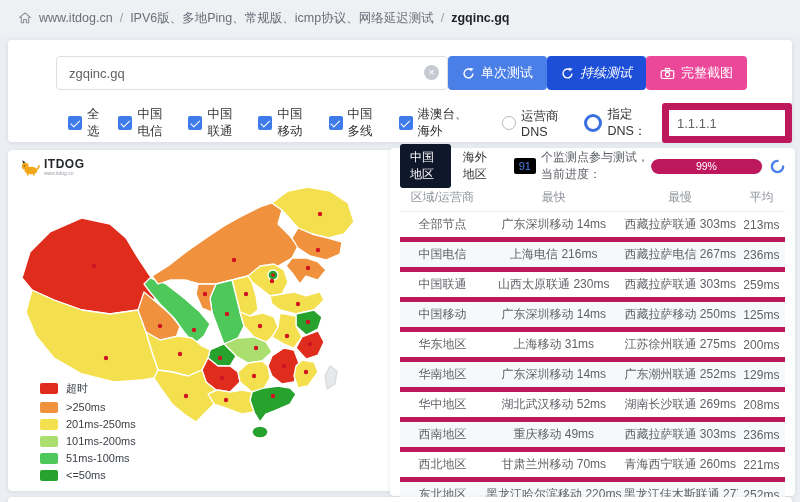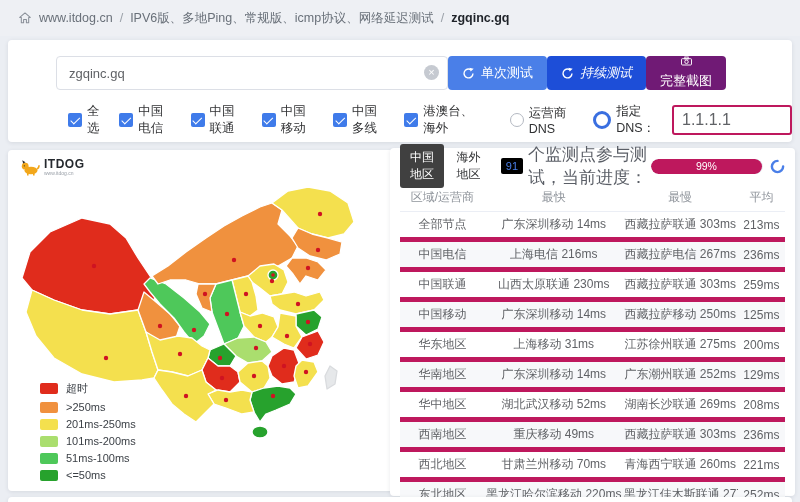--- a/index.html
+++ b/index.html
@@ -23,56 +23,56 @@
   .main-input{width:100%;height:34px;box-sizing:border-box;border:1px solid #dcdfe6;
     border-radius:4px;padding:0 30px 0 12px;font-size:13px;color:#606266;outline:none;
     font-family:inherit;}
   .clear-icon{position:absolute;right:9px;top:9px;width:15px;height:15px;border-radius:50%;
     background:#c6cad1;color:#fff;font-size:11px;line-height:15px;text-align:center;cursor:pointer;}
   .btn{height:34px;margin-left:0;border:none;border-radius:4px;color:#fff;
     font-size:13px;padding:0 14px;display:inline-flex;align-items:center;gap:6px;
     cursor:pointer;font-family:inherit;}
   .btn-blue{background:#4a7fe8;}
   .btn-green{background:#1d4ed8;font-style:italic;}
-  .btn-orange{background:#701a75;flex-direction:column;}
+  .btn-orange{background:#ec4899;}
   .row2{display:flex;align-items:center;margin-top:13px;padding-left:60px;
     font-size:12.5px;color:#303133;}
   .cb-item{display:flex;align-items:center;gap:5px;margin-right:16px;cursor:pointer;}
   .cb{width:14px;height:14px;background:#3f7bea;border-radius:2px;position:relative;flex:none;}
   .cb::after{content:"";position:absolute;left:4.5px;top:1.5px;width:3.5px;height:7.5px;
     border:solid #fff;border-width:0 1.8px 1.8px 0;transform:rotate(45deg);}
   .radio-item{display:flex;align-items:center;gap:5px;margin-left:14px;cursor:pointer;}
   .radio{width:12px;height:12px;border:1px solid #b4b9c2;border-radius:50%;background:#fff;flex:none;}
   .radio.checked{border:3.5px solid #3a6fe0;}
-  .dns-input{width:100px;height:26px;border:2px solid #be185d;border-radius:3px;
-    margin-left:6px;padding:0 8px;font-size:16px;color:#606266;outline:none;font-family:inherit;}
+  .dns-input{width:100px;height:26px;border:7px solid #be185d;border-radius:3px;
+    margin-left:6px;padding:0 8px;font-size:13px;color:#606266;outline:none;font-family:inherit;}
   
   .map-panel{left:8px;top:150px;width:451px;height:341px;}
   .map-header{position:absolute;top:8px;left:12px;right:10px;display:flex;
     justify-content:space-between;align-items:flex-start;}
   .logo{display:flex;align-items:center;gap:4px;}
   .logo-txt{line-height:1;}
   .logo-name{font-size:12px;font-weight:bold;color:#25292e;letter-spacing:.5px;}
   .logo-sub{font-size:5px;color:#9aa0a8;margin-top:1px;}
   .map-tools{display:flex;align-items:center;gap:7px;}
   .toggle{width:26px;height:13px;background:#a9c6f6;border-radius:7px;position:relative;cursor:pointer;}
   .toggle::after{content:"";position:absolute;right:-1px;top:-1px;width:15px;height:15px;
     background:#3a78ee;border-radius:50%;}
   .map-svg{position:absolute;top:30px;left:2px;}
   .legend{position:absolute;left:16px;bottom:10px;}
   .legend-item{display:flex;align-items:center;gap:8px;margin-top:5px;padding-left:16px;}
   .legend-swatch{width:18px;height:11px;border-radius:2px;flex:none;}
   .legend-label{font-size:11px;color:#3a3f45;}
   
   .results-panel{left:390px;right:5px;top:148px;height:348px;padding:0;}
   .results-header{height:36px;display:flex;align-items:center;padding:0 10px;}
-  .tab-cn{background:#404040;color:#fff;font-size:12px;padding:5px 10px;border-radius:3px;cursor:pointer;}
+  .tab-cn{background:#0f172a;color:#fff;font-size:12px;padding:5px 10px;border-radius:3px;cursor:pointer;}
   .tab-ov{font-size:12px;color:#303133;margin-left:12px;cursor:pointer;}
   .badge{background:#000000;color:#4a7fe8;font-size:11px;padding:2px 5px;border-radius:2px;margin-left:20px;}
-  .progress-label{font-size:17px;color:#5a5e66;margin-left:5px;}
+  .progress-label{font-size:12px;color:#5a5e66;margin-left:5px;}
   .progress{width:112px;height:15px;background:#e8ebf1;border-radius:8px;overflow:hidden;
     position:relative;margin-left:2px;flex:none;}
   .progress-fill{height:100%;background:#be185d;border-radius:8px;color:#fff;font-size:10.5px;
     text-align:center;line-height:15px;}
   .spinner{margin-left:7px;flex:none;}
   table{width:calc(100% - 20px);margin:0 10px;border-collapse:collapse;font-size:12px;
     color:#606266;text-align:center;table-layout:fixed;}
   th{font-weight:normal;color:#8f949b;height:25px;border-bottom:1px solid #ebeef5;}
   td{height:23px;border-bottom:5px solid #be185d;overflow:hidden;white-space:nowrap;}
   tbody tr:nth-child(even){background:#f7f8fa;}

